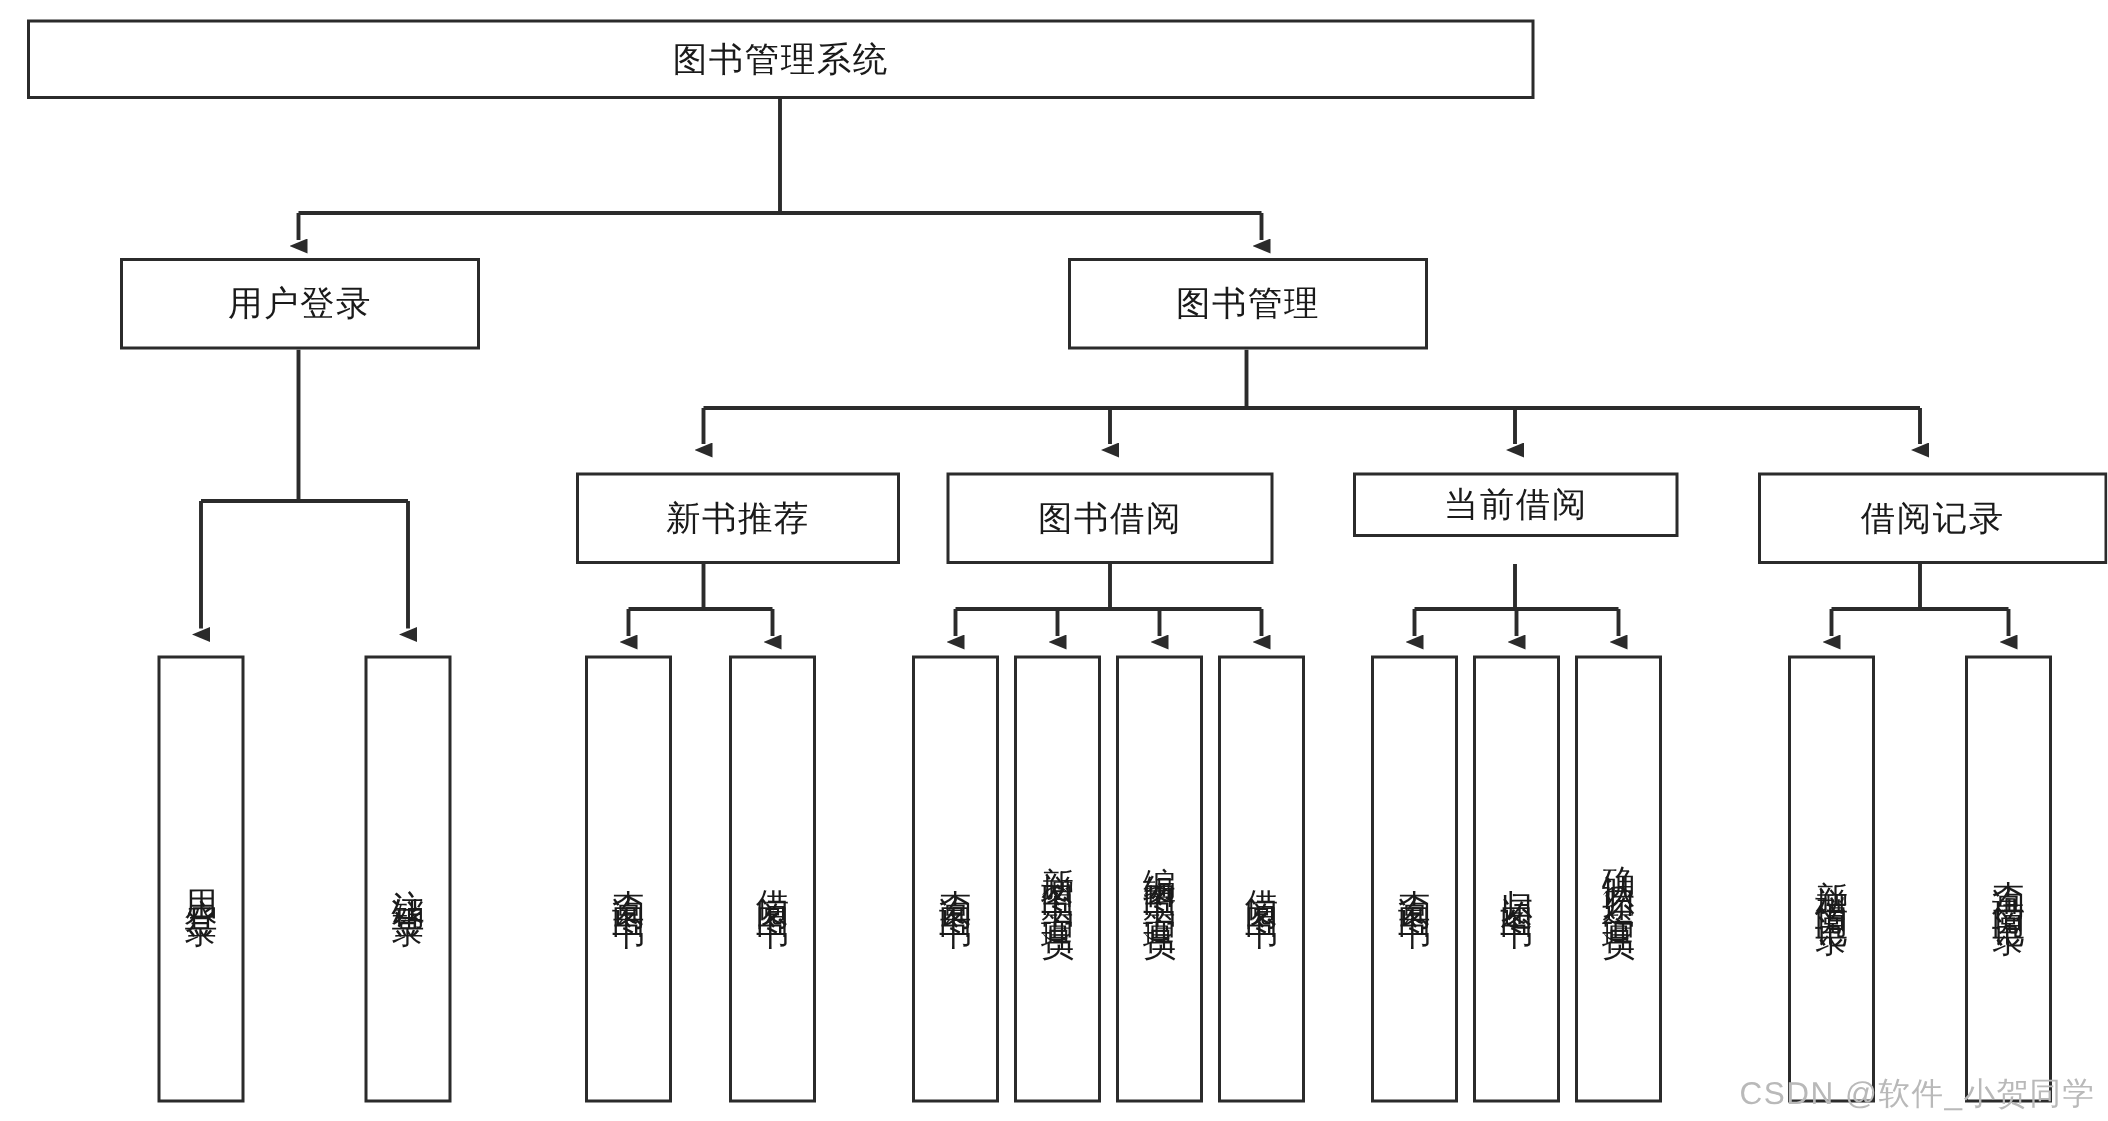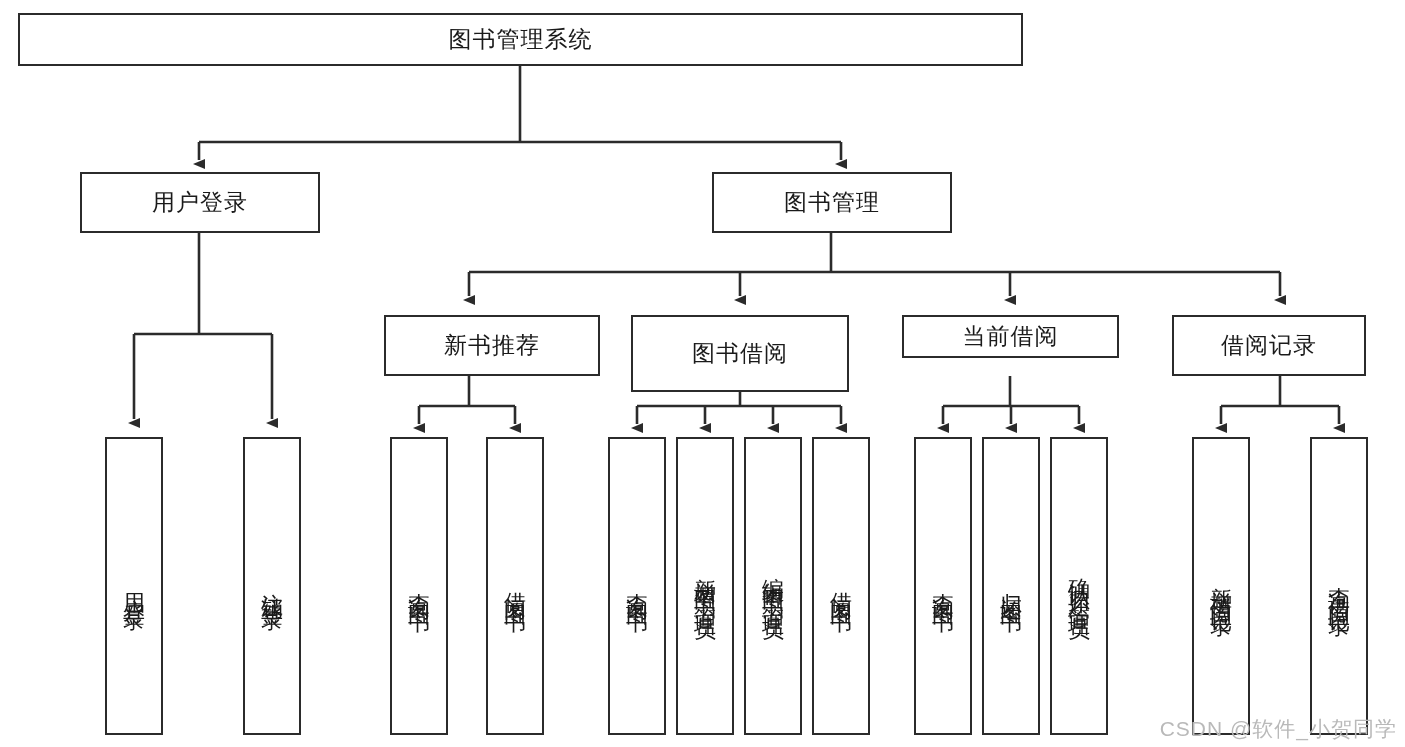--- a/index.html
+++ b/index.html
@@ -124,27 +124,27 @@
   <div class="node node-h" style="left:80px; top:172px; width:240px; height:61px;">
     <span>用户登录</span>
   </div>
   <div class="node node-h" style="left:712px; top:172px; width:240px; height:61px;">
     <span>图书管理</span>
   </div>
 
   <div class="node node-h" style="left:345px; top:315px; width:216px; height:61px;margin-left:39px;">
     <span>新书推荐</span>
   </div>
-  <div class="node node-h" style="left:631px; top:315px; width:218px; height:77px;">
+  <div class="node node-h" style="left:631px; top:315px; width:218px; height:61px;">
     <span>图书借阅</span>
   </div>
   <div class="node node-h" style="left:902px; top:315px; width:217px; height:43px;">
     <span>当前借阅</span>
   </div>
-  <div class="node node-h" style="left:1172px; top:315px; width:194px; height:61px;">
+  <div class="node node-h" style="left:1172px; top:315px; width:233px; height:61px;">
     <span>借阅记录</span>
   </div>
 
   <div class="node node-v" style="left:105px; top:437px; width:58px; height:298px;">
     <span>用户登录</span>
   </div>
   <div class="node node-v" style="left:243px; top:437px; width:58px; height:298px;">
     <span>注销登录</span>
   </div>
 

